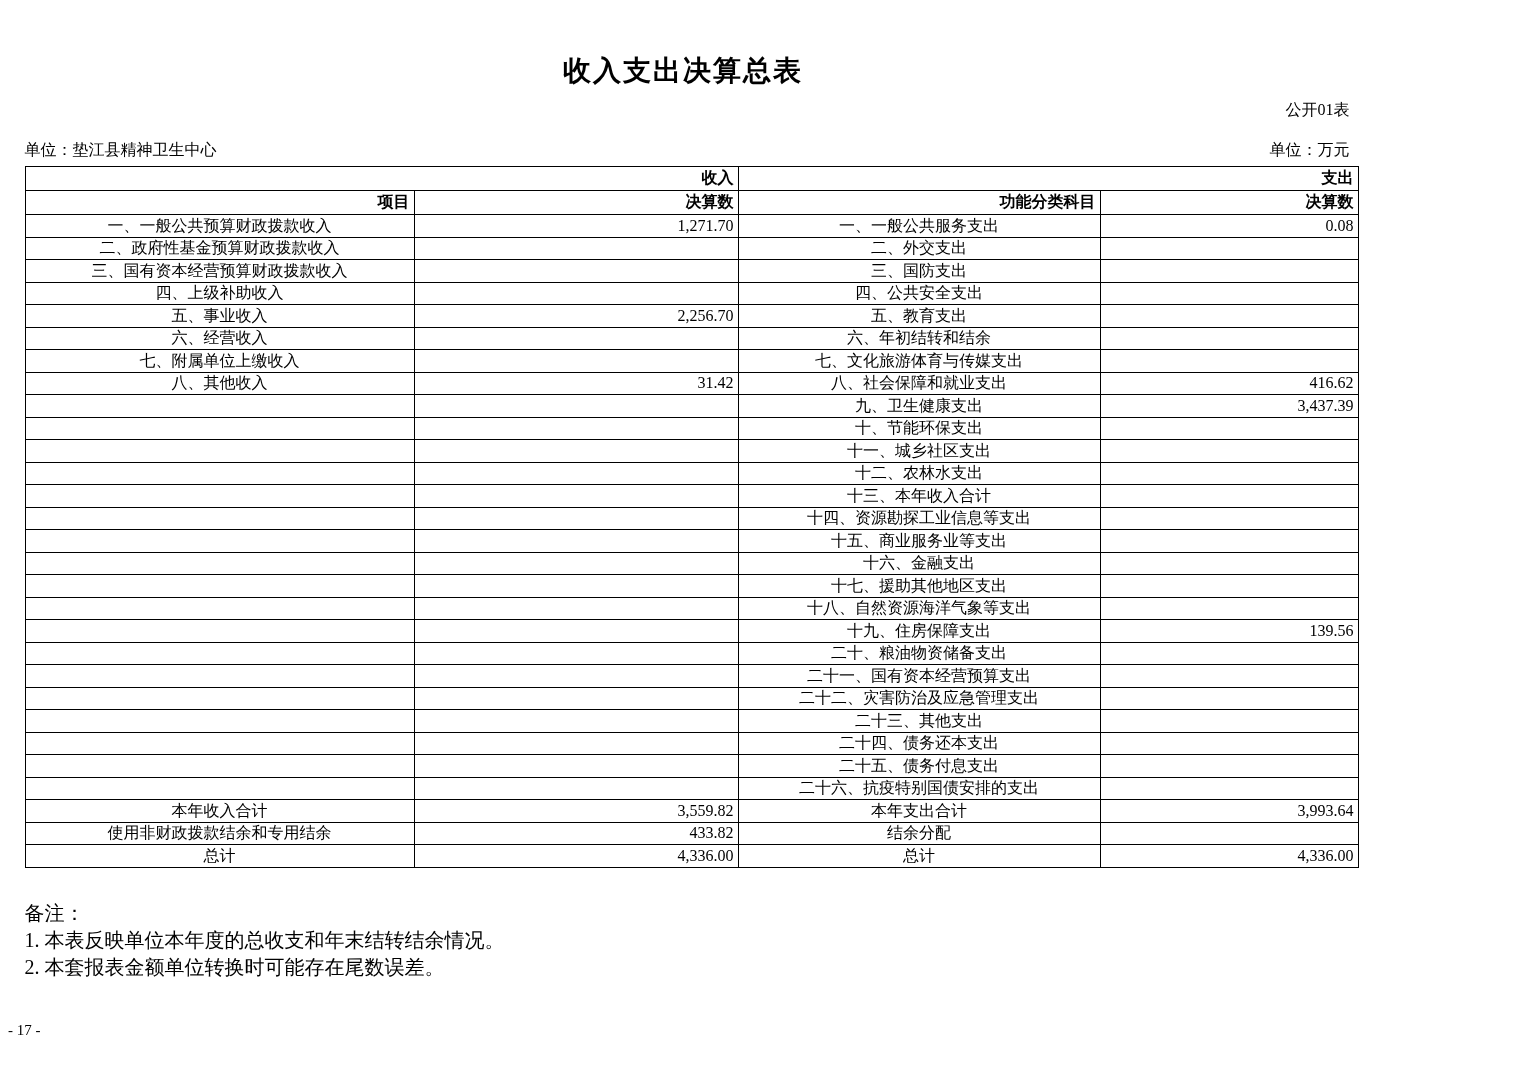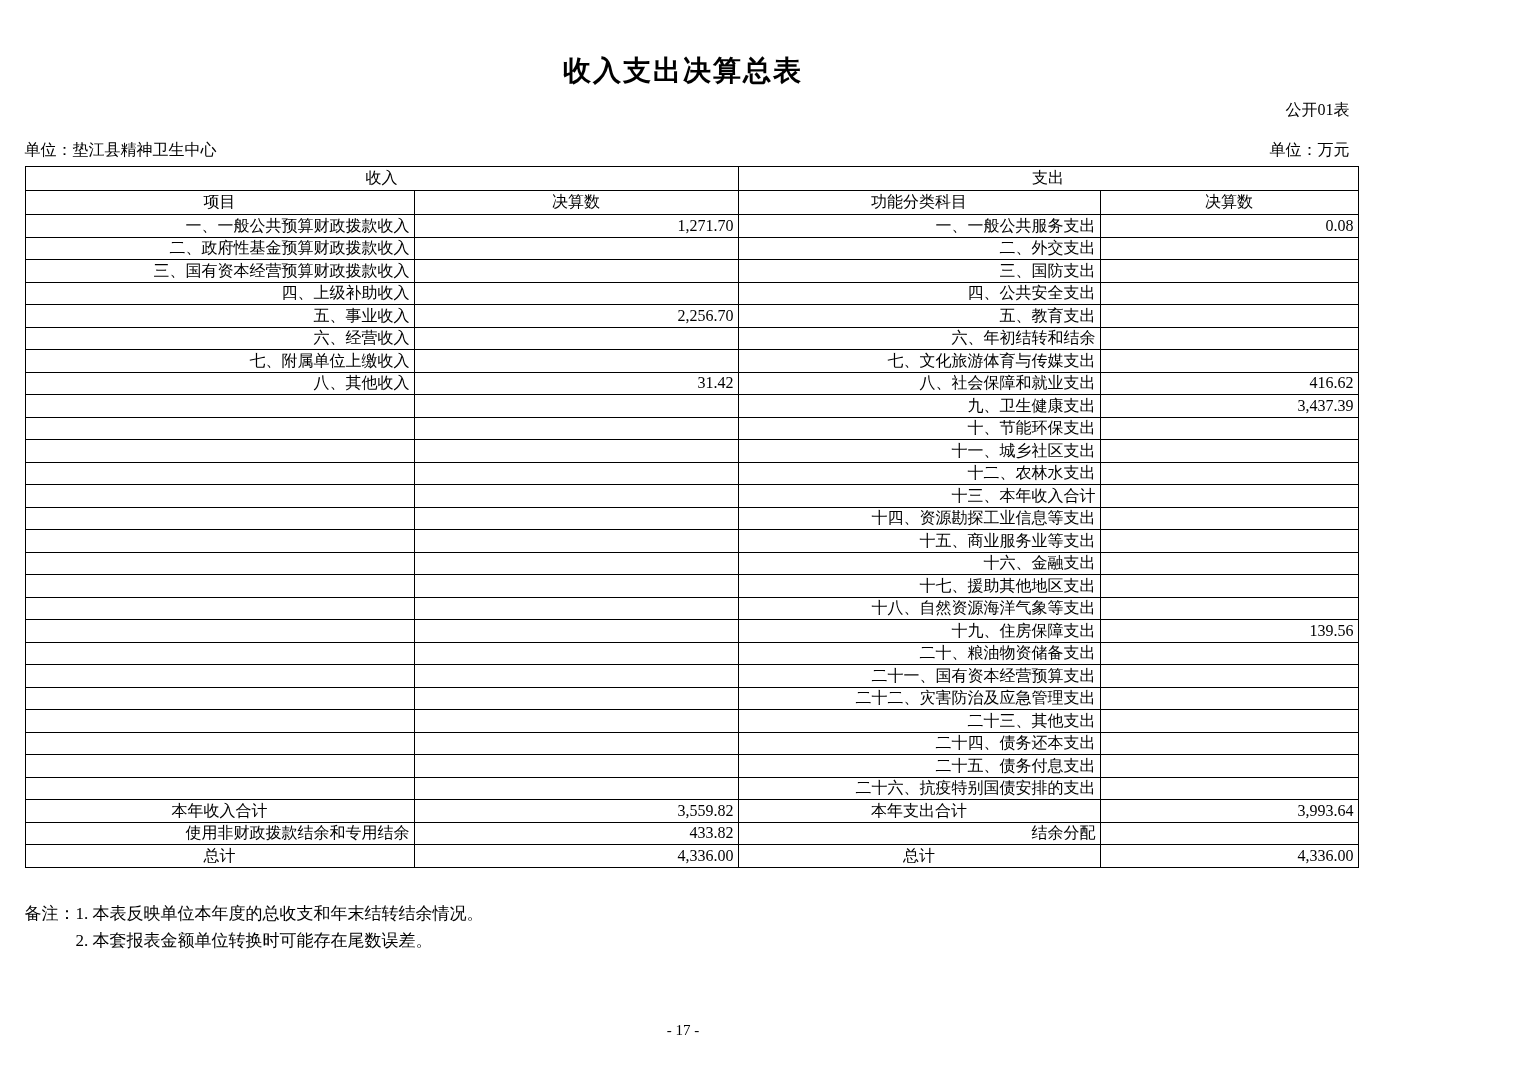--- a/index.html
+++ b/index.html
@@ -38,38 +38,39 @@
     table-layout: fixed;
     font-size: 16px;
   }
   table.main-table th, table.main-table td {
     border: 1px solid #000;
     padding: 0 4px;
     overflow: hidden;
     white-space: nowrap;
     font-weight: normal;
   }
-  tr.section-header th { height: 24px; text-align: center; }
-  tr.col-header th { height: 24px; text-align: center; }
+  tr.section-header th { height: 24px; text-align: right; font-weight: bold; }
+  tr.col-header th { height: 24px; text-align: right; font-weight: bold; }
   td { height: 22.5px; line-height: 1; }
-  td.item { text-align: right; }
+  td.item { text-align: center; }
   td.num { text-align: right; padding-right: 8px; }
   td.center { text-align: center; }
   .notes {
     width: 1333px; margin: 32px auto 0;
-    font-size: 17px;
+    font-size: 20px;
     display: flex;
     line-height: 27px;
+    flex-direction: column;
   }
   .notes .note-label { white-space: nowrap; }
   .page-number {
     position: absolute;
-    left: 0; right: 0;
+    left: 8px; right: 0;
     top: 1022px;
-    text-align: center;
+    text-align: left;
     font-size: 15px;
   }
 </style>
 </head>
 <body>
 
 <div class="page">
 
   <div class="doc-title">收入支出决算总表</div>
 

